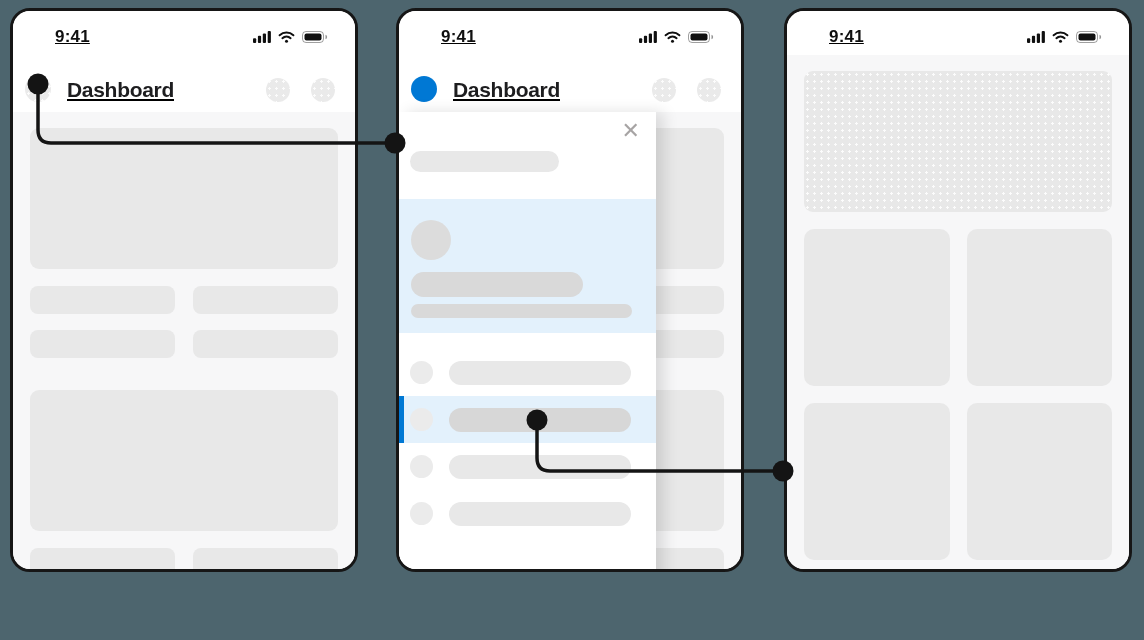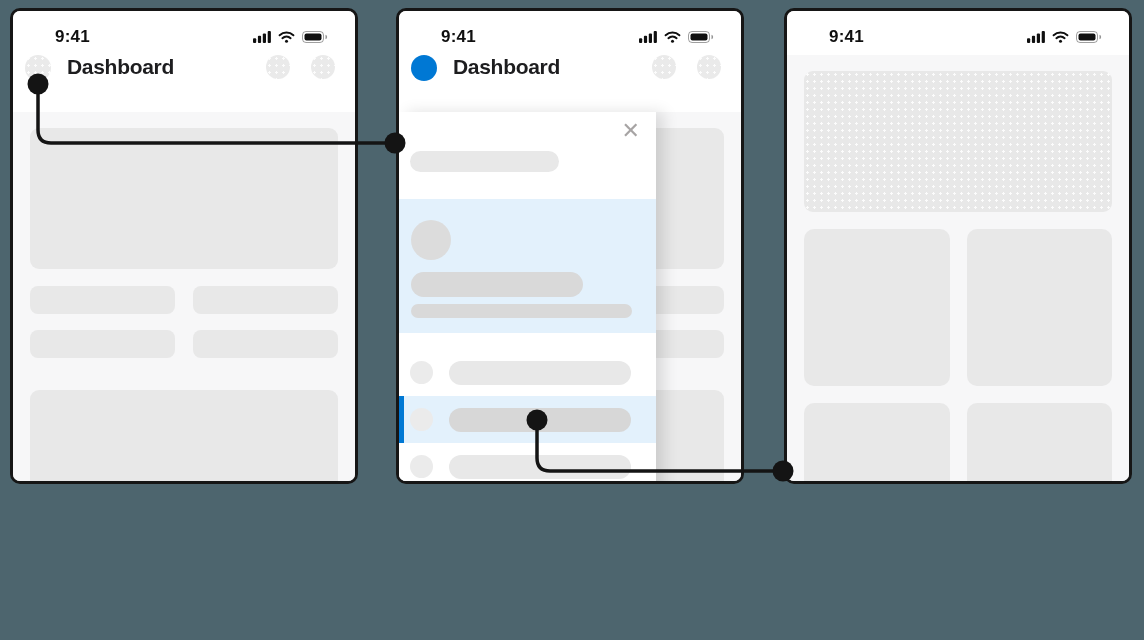--- a/index.html
+++ b/index.html
@@ -5,42 +5,42 @@
   html,body{margin:0;padding:0;}
   body{
     width:1144px;height:640px;overflow:hidden;
     font-family:"Liberation Sans", sans-serif;
     background:#4d656e;
   }
   .canvas{position:relative;width:1144px;height:640px;background:#4d656e;}
 
   
   .phone{
-    position:absolute;top:8px;width:348px;height:476px;
-    box-sizing:border-box;border:3px solid #161616;border-radius:10px;
-    background:#f7f7f8;overflow:hidden;
+    position:absolute;top:8px;width:348px;height:564px;
+    box-sizing:border-box;border:3px solid #161616;border-radius:20px;
+    background:#f7f7f8;overflow:hidden;text-decoration:underline;
   }
   .phone.p1{left:10px}
   .phone.p2{left:396px}
   .phone.p3{left:784px}
 
   .phone-top{background:#ffffff;}
 
   
   .statusbar{
     height:44px;display:flex;align-items:center;justify-content:space-between;
     padding:8px 27px 0 42px;box-sizing:border-box;
   }
   .time{font-size:17px;font-weight:700;color:#101010;letter-spacing:.2px;}
   .sicons{display:flex;align-items:center;gap:7px;}
   .sicons svg{display:block;}
 
   
   .header{
-    height:57px;display:flex;align-items:flex-start;
+    height:57px;display:flex;align-items:flex-end;
     padding:0 20px 10px 12px;box-sizing:border-box;background:#fff;
   }
   .nav-circle{
     width:26px;height:26px;border-radius:50%;background:#eaeaea;flex:0 0 auto;
     border:none;padding:0;cursor:pointer;
   }
   .nav-circle.blue{background:#0078d4;}
   .page-title{
     font-size:21px;font-weight:600;color:#1d1d1f;letter-spacing:-.3px;
     margin-left:16px;flex:1 1 auto;white-space:nowrap;

